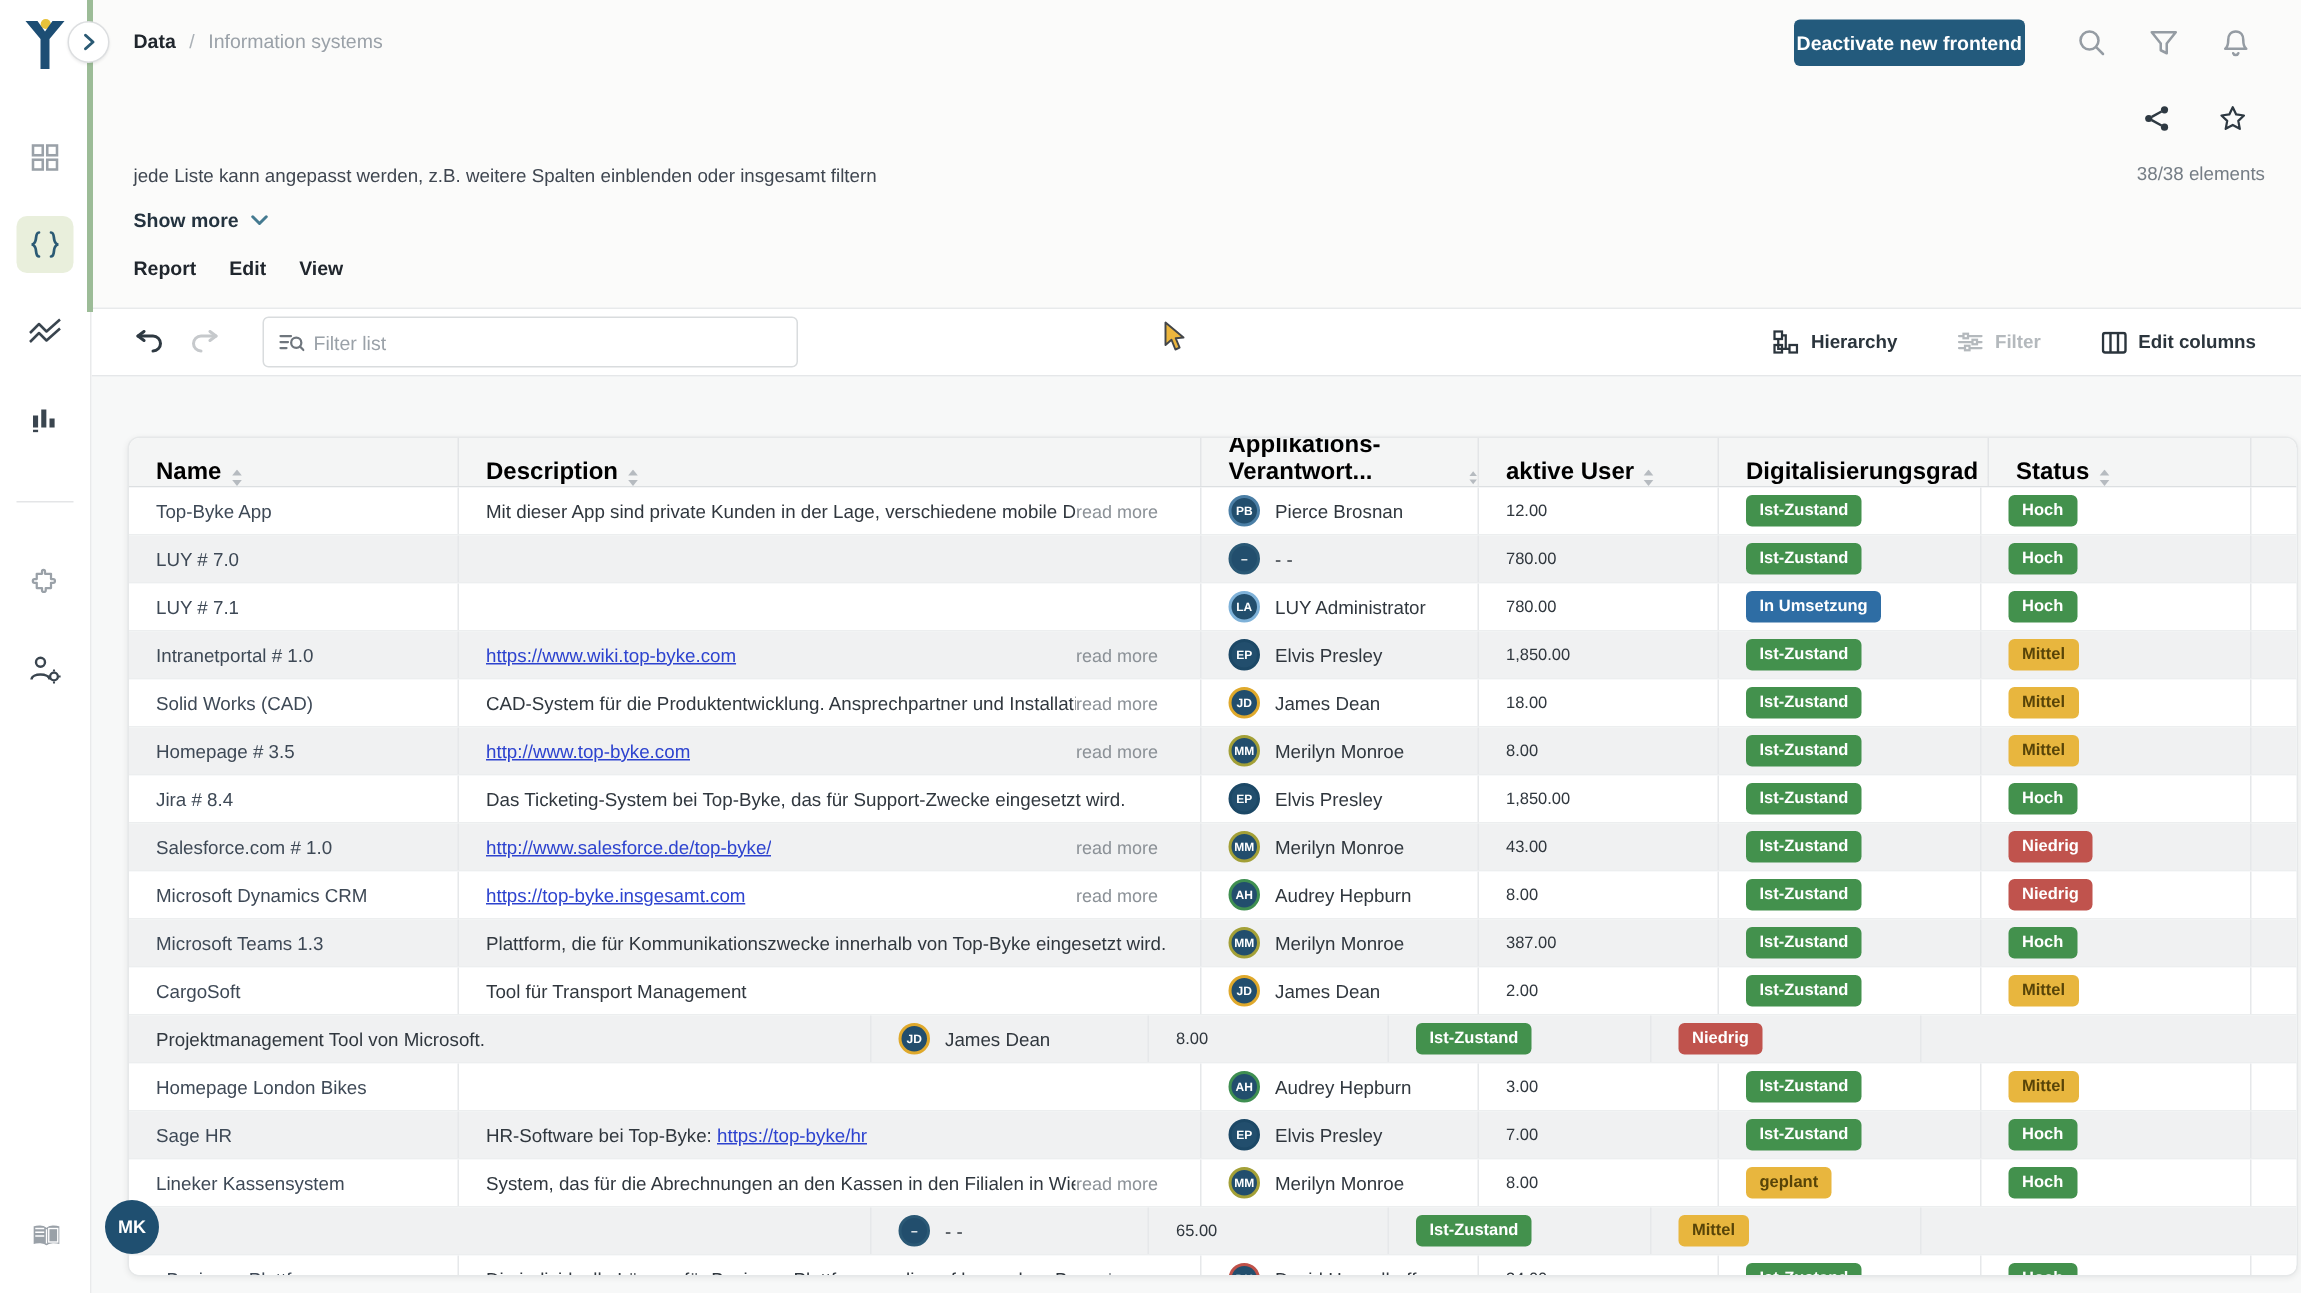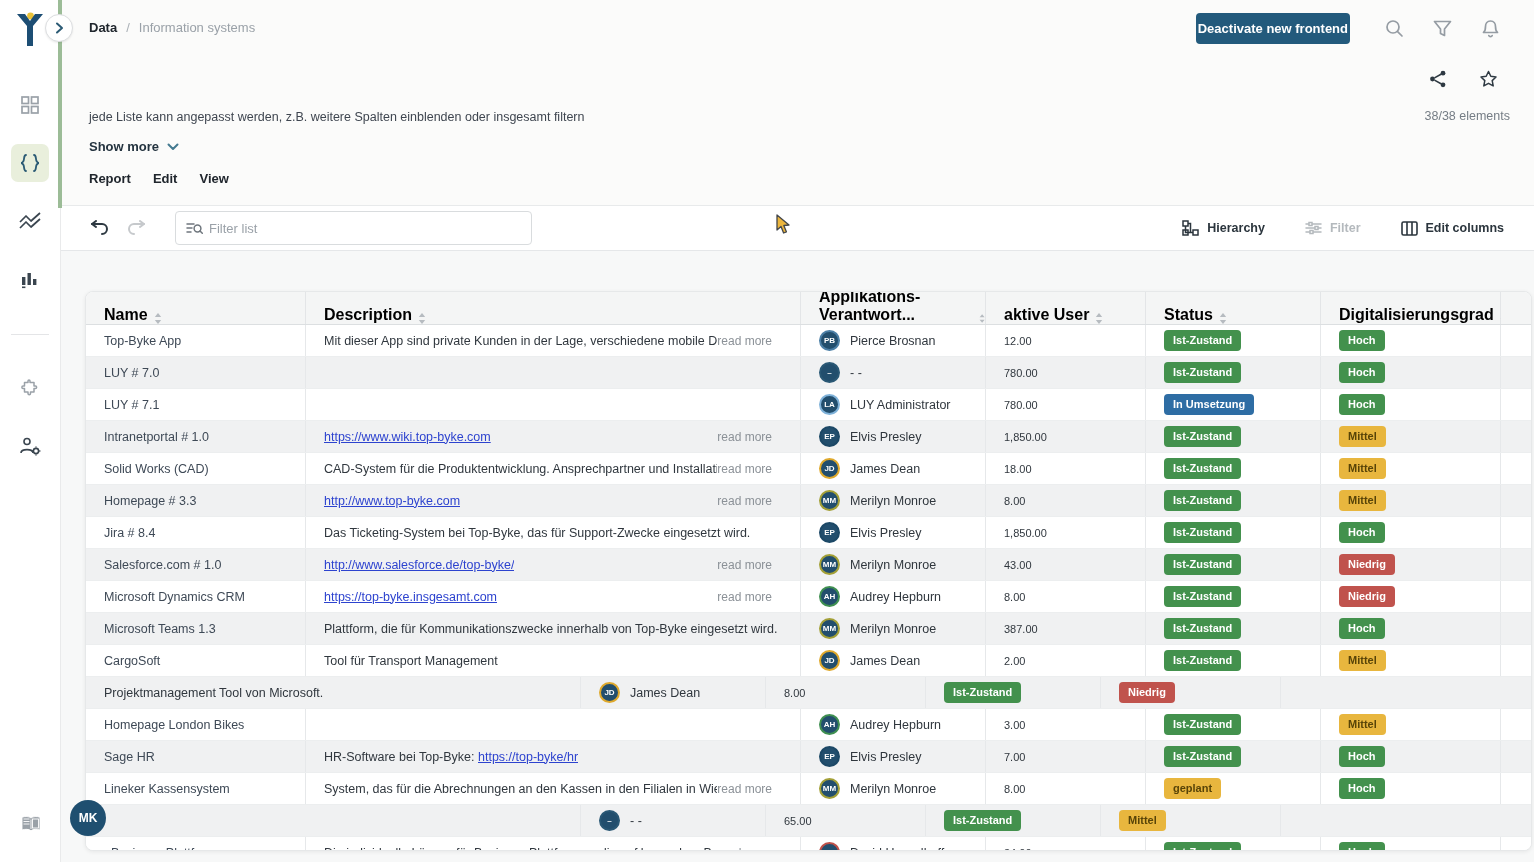--- a/index.html
+++ b/index.html
@@ -310,34 +310,34 @@
             <path d="M4 11 L0.8 7 H7.2 Z" fill="#b6bbc0"></path>
           </svg>
         </div>
         <div class="th c-users">
           <span>aktive User</span>
           <svg class="sort-icon" width="8" height="11" viewBox="0 0 8 11">
             <path d="M4 0 L7.2 4 H0.8 Z" fill="#b6bbc0"></path>
             <path d="M4 11 L0.8 7 H7.2 Z" fill="#b6bbc0"></path>
           </svg>
         </div>
+        <div class="th c-grad">
+          <span>Digitalisierungsgrad</span>
+          <svg class="sort-icon" width="8" height="11" viewBox="0 0 8 11">
+            <path d="M4 0 L7.2 4 H0.8 Z" fill="#b6bbc0"></path>
+            <path d="M4 11 L0.8 7 H7.2 Z" fill="#b6bbc0"></path>
+          </svg>
+        </div>
         <div class="th c-status">
           <span>Status</span>
           <svg class="sort-icon" width="8" height="11" viewBox="0 0 8 11">
             <path d="M4 0 L7.2 4 H0.8 Z" fill="#b6bbc0"></path>
             <path d="M4 11 L0.8 7 H7.2 Z" fill="#b6bbc0"></path>
           </svg>
         </div>
-        <div class="th c-grad">
-          <span>Digitalisierungsgrad</span>
-          <svg class="sort-icon" width="8" height="11" viewBox="0 0 8 11">
-            <path d="M4 0 L7.2 4 H0.8 Z" fill="#b6bbc0"></path>
-            <path d="M4 11 L0.8 7 H7.2 Z" fill="#b6bbc0"></path>
-          </svg>
-        </div>
         <div class="th c-extra" style="border-right: none;"></div>
       </div>
     <div id="tbody">
         <div class="trow">
     <div class="cell c-name">
             <span class="name-text">Top-Byke App</span>
           </div>
     <div class="cell c-desc">
       <span class="desc-text">Mit dieser App sind private Kunden in der Lage, verschiedene mobile Dienstlei...</span>
       <span class="read-more">read more</span>
@@ -454,21 +454,21 @@
     <div class="cell c-status">
             <span class="badge badge-green">Ist-Zustand</span>
           </div>
     <div class="cell c-grad">
             <span class="badge badge-amber">Mittel</span>
           </div>
     <div class="cell c-extra"></div>
   </div>
         <div class="trow stripe">
     <div class="cell c-name">
-            <span class="name-text">Homepage # 3.3</span>
+            <span class="name-text">Homepage # 3.5</span>
           </div>
     <div class="cell c-desc">
       <span class="desc-text"><a href="#">http://www.top-byke.com</a></span>
       <span class="read-more">read more</span>
     </div>
     <div class="cell c-person">
       <span class="avatar" style="border-color: rgb(163, 160, 55);">
               <span>MM</span>
             </span>
       <span class="person-name">Merilyn Monroe</span>

